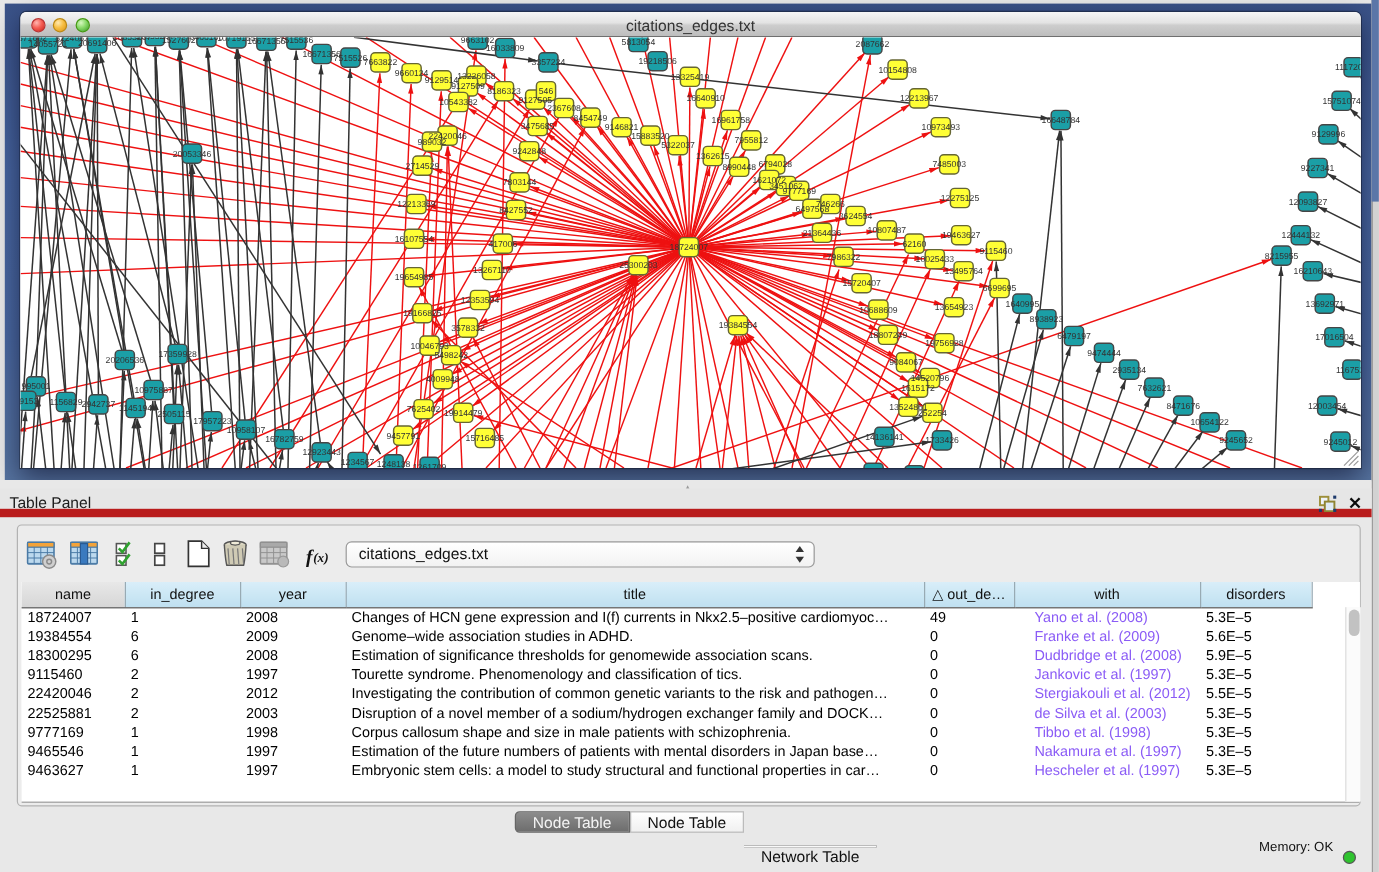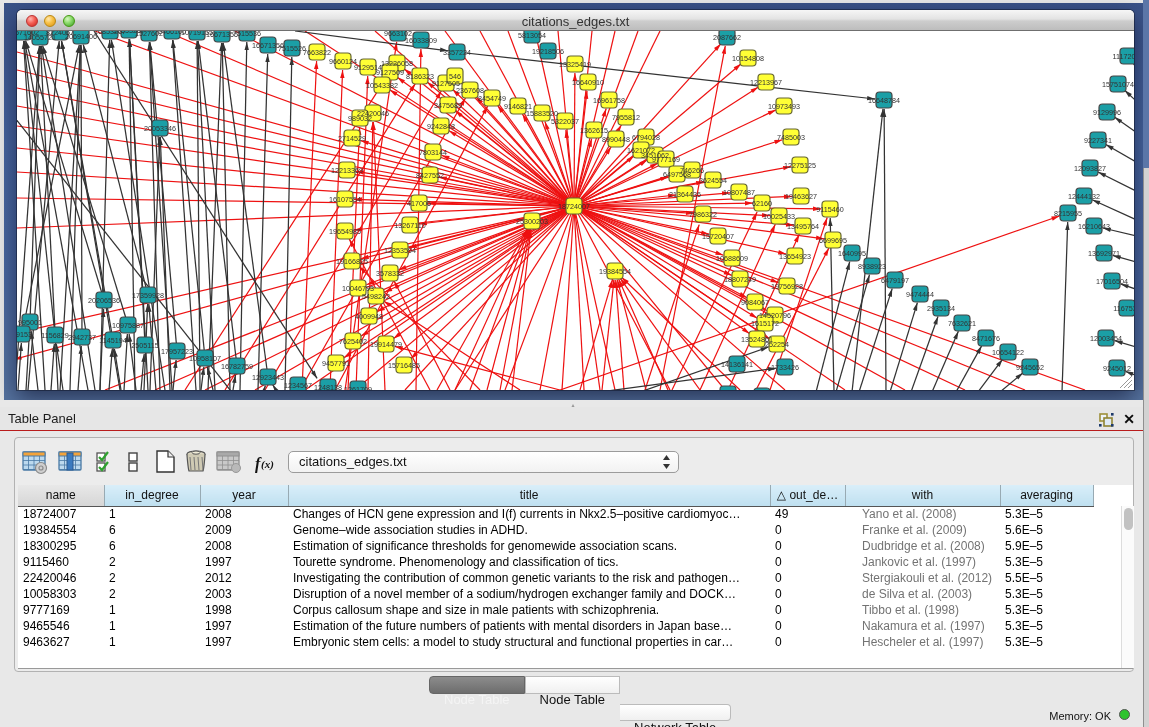--- a/index.html
+++ b/index.html
@@ -12,45 +12,45 @@
 .titlebar{position:absolute;left:0;top:0;width:100%;height:21px;border-radius:5px 5px 0 0;
   background:linear-gradient(180deg,#f6f6f6 0%,#e3e3e3 45%,#cdcdcd 55%,#bdbdbd 100%);
   border-bottom:1px solid #6f6f6f;}
 .titletext{position:absolute;width:100%;text-align:center;top:4px;font-size:13px;color:#333;}
 .tl{position:absolute;top:4.5px;width:12px;height:12px;border-radius:50%;}
 .tl.r{left:9px;background:radial-gradient(circle at 35% 30%,#ffb6b0,#f55f55 45%,#d02e24 90%);border:0.5px solid #b33;}
 .tl.y{left:27px;background:radial-gradient(circle at 35% 30%,#ffe9b0,#f7bf43 45%,#df9b1f 90%);border:0.5px solid #b81;}
 .tl.g{left:46px;background:radial-gradient(circle at 35% 30%,#d7f7c0,#88d968 45%,#48a432 90%);border:0.5px solid #491;}
 .canvas{position:absolute;left:0;top:21px;width:1117px;height:359px;background:#fff;overflow:hidden;}
 .panel{position:absolute;left:0;top:400px;width:1143px;height:327px;background:#e8e8e8;}
-.ptitle{position:absolute;left:0;top:7px;width:100%;height:24px;background:#e6e6e6;border-bottom:1px solid #b91c1c;}
+.ptitle{position:absolute;left:0;top:7px;width:100%;height:24px;background:#e6e6e6;border-bottom:7px solid #b91c1c;}
 .ptitle span{position:absolute;left:8px;top:4px;font-size:13px;color:#1c1c1c;}
 .pclose{position:absolute;right:8px;top:4px;font-size:14px;font-weight:bold;color:#0a0a0a;}
 .well{position:absolute;left:14px;top:37px;width:1120px;height:235px;background:#ececec;
   border:1px solid #b2b2b2;border-radius:4px;}
 .combo{position:absolute;left:273px;top:13px;width:391px;height:22px;background:linear-gradient(#ffffff,#f2f2f2);
   border:1px solid #9b9b9b;border-radius:5px;font-size:13px;color:#111;line-height:20px;padding-left:10px;}
 .combo .arr{position:absolute;right:7px;top:0px;}
 table.dt{position:absolute;left:3px;top:47px;border-collapse:collapse;table-layout:fixed;width:1115px;
   font-size:12px;background:#fff;}
 table.dt th{height:21px;font-weight:normal;font-size:12px;color:#111;
   background:linear-gradient(#d9eef9,#bfe0f0);border-left:1px solid #98aab3;border-bottom:1px solid #555;padding:0;}
 table.dt th.first{background:linear-gradient(#e8e8e8,#d6d6d6);border-left:none;margin-top:32px;}
 table.dt td{height:16px;padding:0 0 0 5px;}
-table.dt td.c5{padding-left:17px;color:#737373;white-space:nowrap;overflow:hidden;border:none;}
+table.dt td.c5{padding-left:17px;color:#8b5cf6;white-space:nowrap;overflow:hidden;border:none;}
 table.dt tr{height:16px;}
 .tblwrap{position:absolute;left:3px;top:47px;width:1115px;height:184px;background:#fff;border-bottom:1px solid #999;}
 .vscroll{position:absolute;left:1106px;top:68px;width:13px;height:162px;background:#fbfbfb;border-left:1px solid #ddd;}
 .vthumb{position:absolute;left:2px;top:2px;width:9px;height:22px;background:#c2c2c2;border-radius:5px;}
 .tabs{position:absolute;left:429px;top:276px;height:18px;display:flex;font-size:13px;}
-.tab{padding:15px 14px 0 14px;border:1px solid #bbb;background:linear-gradient(#ffffff,#f0f0f0);color:#111;line-height:16px;}
+.tab{padding:1px 14px 0 14px;border:1px solid #bbb;background:linear-gradient(#ffffff,#f0f0f0);color:#111;line-height:16px;}
 .tab.sel{background:linear-gradient(#8c8c8c,#6d6d6d);color:#f4f4f4;border-color:#666;}
 .tab.first{border-radius:4px 0 0 4px;}
 .tab.last{border-radius:0 4px 4px 0;border-left:none;margin-top:28px;}
-.mem{position:absolute;right:32px;top:310px;font-size:11px;color:#111;text-align:right;}
+.mem{position:absolute;right:32px;top:300px;font-size:11px;color:#111;text-align:right;}
 .memdot{position:absolute;right:13px;top:309px;width:11px;height:11px;border-radius:50%;
   background:#2fc32f;border:1px solid #555;}
 .grip{position:absolute;left:571px;top:1px;color:#999;font-size:8px;}
 </style></head>
 <body>
 <div class="blue"></div>
 <div class="win">
   <div class="titlebar">
     <div class="titletext">citations_edges.txt</div>
     <div class="tl r"></div>
@@ -875,21 +875,21 @@
           <col>
         </colgroup>
       <tbody>
           <tr>
             <th class="first">name</th>
             <th>in_degree</th>
             <th>year</th>
             <th>title</th>
           <th>△ out_de…</th>
             <th>with</th>
-            <th>averaging</th>
+            <th>disorders</th>
             <th style="background:#fff;border-bottom:none;border-left:1px solid #98aab3"></th>
           </tr>
       <tr>
             <td class="c0">18724007</td>
             <td class="c1">1</td>
             <td class="c2">2008</td>
             <td class="c3">Changes of HCN gene expression and I(f) currents in Nkx2.5–positive cardiomyoc…</td>
             <td class="c4">49</td>
             <td class="c5">Yano et al. (2008)</td>
             <td class="c6">5.3E–5</td>
@@ -929,21 +929,21 @@
             <td class="c0">22420046</td>
             <td class="c1">2</td>
             <td class="c2">2012</td>
             <td class="c3">Investigating the contribution of common genetic variants to the risk and pathogen…</td>
             <td class="c4">0</td>
             <td class="c5">Stergiakouli et al. (2012)</td>
             <td class="c6">5.5E–5</td>
             <td class="c7"></td>
           </tr>
           <tr>
-            <td class="c0">10058303</td>
+            <td class="c0">22525881</td>
             <td class="c1">2</td>
             <td class="c2">2003</td>
             <td class="c3">Disruption of a novel member of a sodium/hydrogen exchanger family and DOCK…</td>
             <td class="c4">0</td>
             <td class="c5">de Silva et al. (2003)</td>
             <td class="c6">5.3E–5</td>
             <td class="c7"></td>
           </tr>
           <tr>
             <td class="c0">9777169</td>

